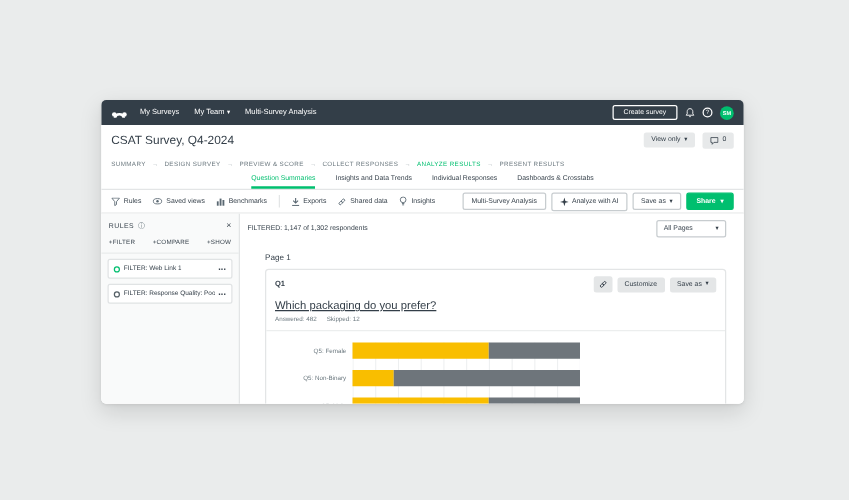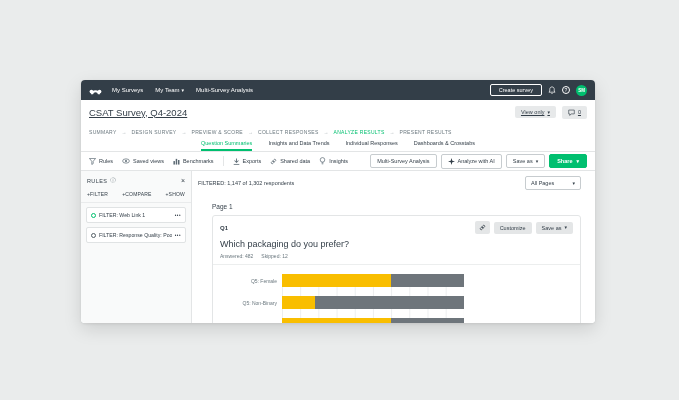--- a/index.html
+++ b/index.html
@@ -17,21 +17,21 @@
   .nav-right { margin-left:auto; display:flex; align-items:center; gap:6px; }
   .create-btn { background:transparent; border:1px solid #fff; color:#fff; border-radius:2px;
                 font-size:5.5px; padding:2px 8px; font-family:inherit; white-space:nowrap; }
   .icon-btn { display:flex; align-items:center; }
   .help-circle { width:8px; height:8px; border:1px solid #fff; border-radius:50%; font-size:5px;
                  display:flex; align-items:center; justify-content:center; color:#fff; }
   .avatar { width:11px; height:11px; border-radius:50%; background:#00bf6f; color:#fff; font-size:4.5px;
             display:flex; align-items:center; justify-content:center; font-weight:bold; }
 
   
-  .title-row { height:24px; display:flex; align-items:center; padding:0 8px; background:#fff;text-decoration:underline; }
+  .title-row { height:24px; display:flex; align-items:center; padding:0 8px; background:#fff; }
   .page-title { font-size:9.5px; font-weight:400; color:#333e48; }
   .title-actions { margin-left:auto; display:flex; align-items:center; gap:6px; }
   .chip { background:#e7e9ea; border:none; border-radius:2px; font-size:5.5px; color:#333e48;
           padding:3px 6px; display:flex; align-items:center; gap:3px; font-family:inherit; white-space:nowrap; }
 
   
   .steps-row { height:15px; display:flex; align-items:center; padding:0 8px; gap:5px; background:#fff; }
   .step { font-size:5px; letter-spacing:.3px; color:#6b787f; white-space:nowrap; }
   .step.active { color:#00bf6f; }
   .step-sep { font-size:5px; color:#aeb6ba; }
@@ -81,21 +81,21 @@
                   justify-content:space-between; }
   .page-label { font-size:6.5px; color:#333e48; margin:13px 0 0 14px; }
 
   .card { margin:5px 0 0 14px; border:1px solid #e3e5e6; border-radius:3px; background:#fff; height:200px; }
   .card-header { display:flex; align-items:center; padding:5px 7px 4px 7px; }
   .q-num { font-size:6px; font-weight:bold; color:#333e48; }
   .card-actions { margin-left:auto; display:flex; align-items:center; gap:4px; }
   .mini-btn { background:#e4e6e7; border:none; border-radius:2px; font-size:5.5px; color:#333e48;
               padding:3px 6px; display:flex; align-items:center; gap:3px; font-family:inherit; white-space:nowrap; }
   .mini-btn.icon-only { padding:3px 4px; }
-  .q-title { font-size:9px; color:#333e48; padding:1px 7px 0 7px; font-weight:400; }
+  .q-title { font-size:9px; color:#333e48; padding:1px 7px 0 7px; font-weight:400;text-decoration:underline; }
   .q-stats { display:flex; gap:8px; padding:4px 7px 5px 7px; }
   .q-stat { font-size:5px; color:#6b787f; }
   .card-div { border-top:1px solid #eceeee; }
 
   .chart { display:flex; padding-top:9px; }
   .chart-labels { width:69px; display:flex; flex-direction:column; flex-shrink:0; }
   .chart-label { height:13px; margin-bottom:9px; display:flex; align-items:center; justify-content:flex-end;
                  padding-right:5px; font-size:5px; color:#6b787f; white-space:nowrap; }
   .chart-plot { width:182px; display:flex; flex-direction:column;
                 background-image:linear-gradient(to right, #eceeef 1px, transparent 1px);

